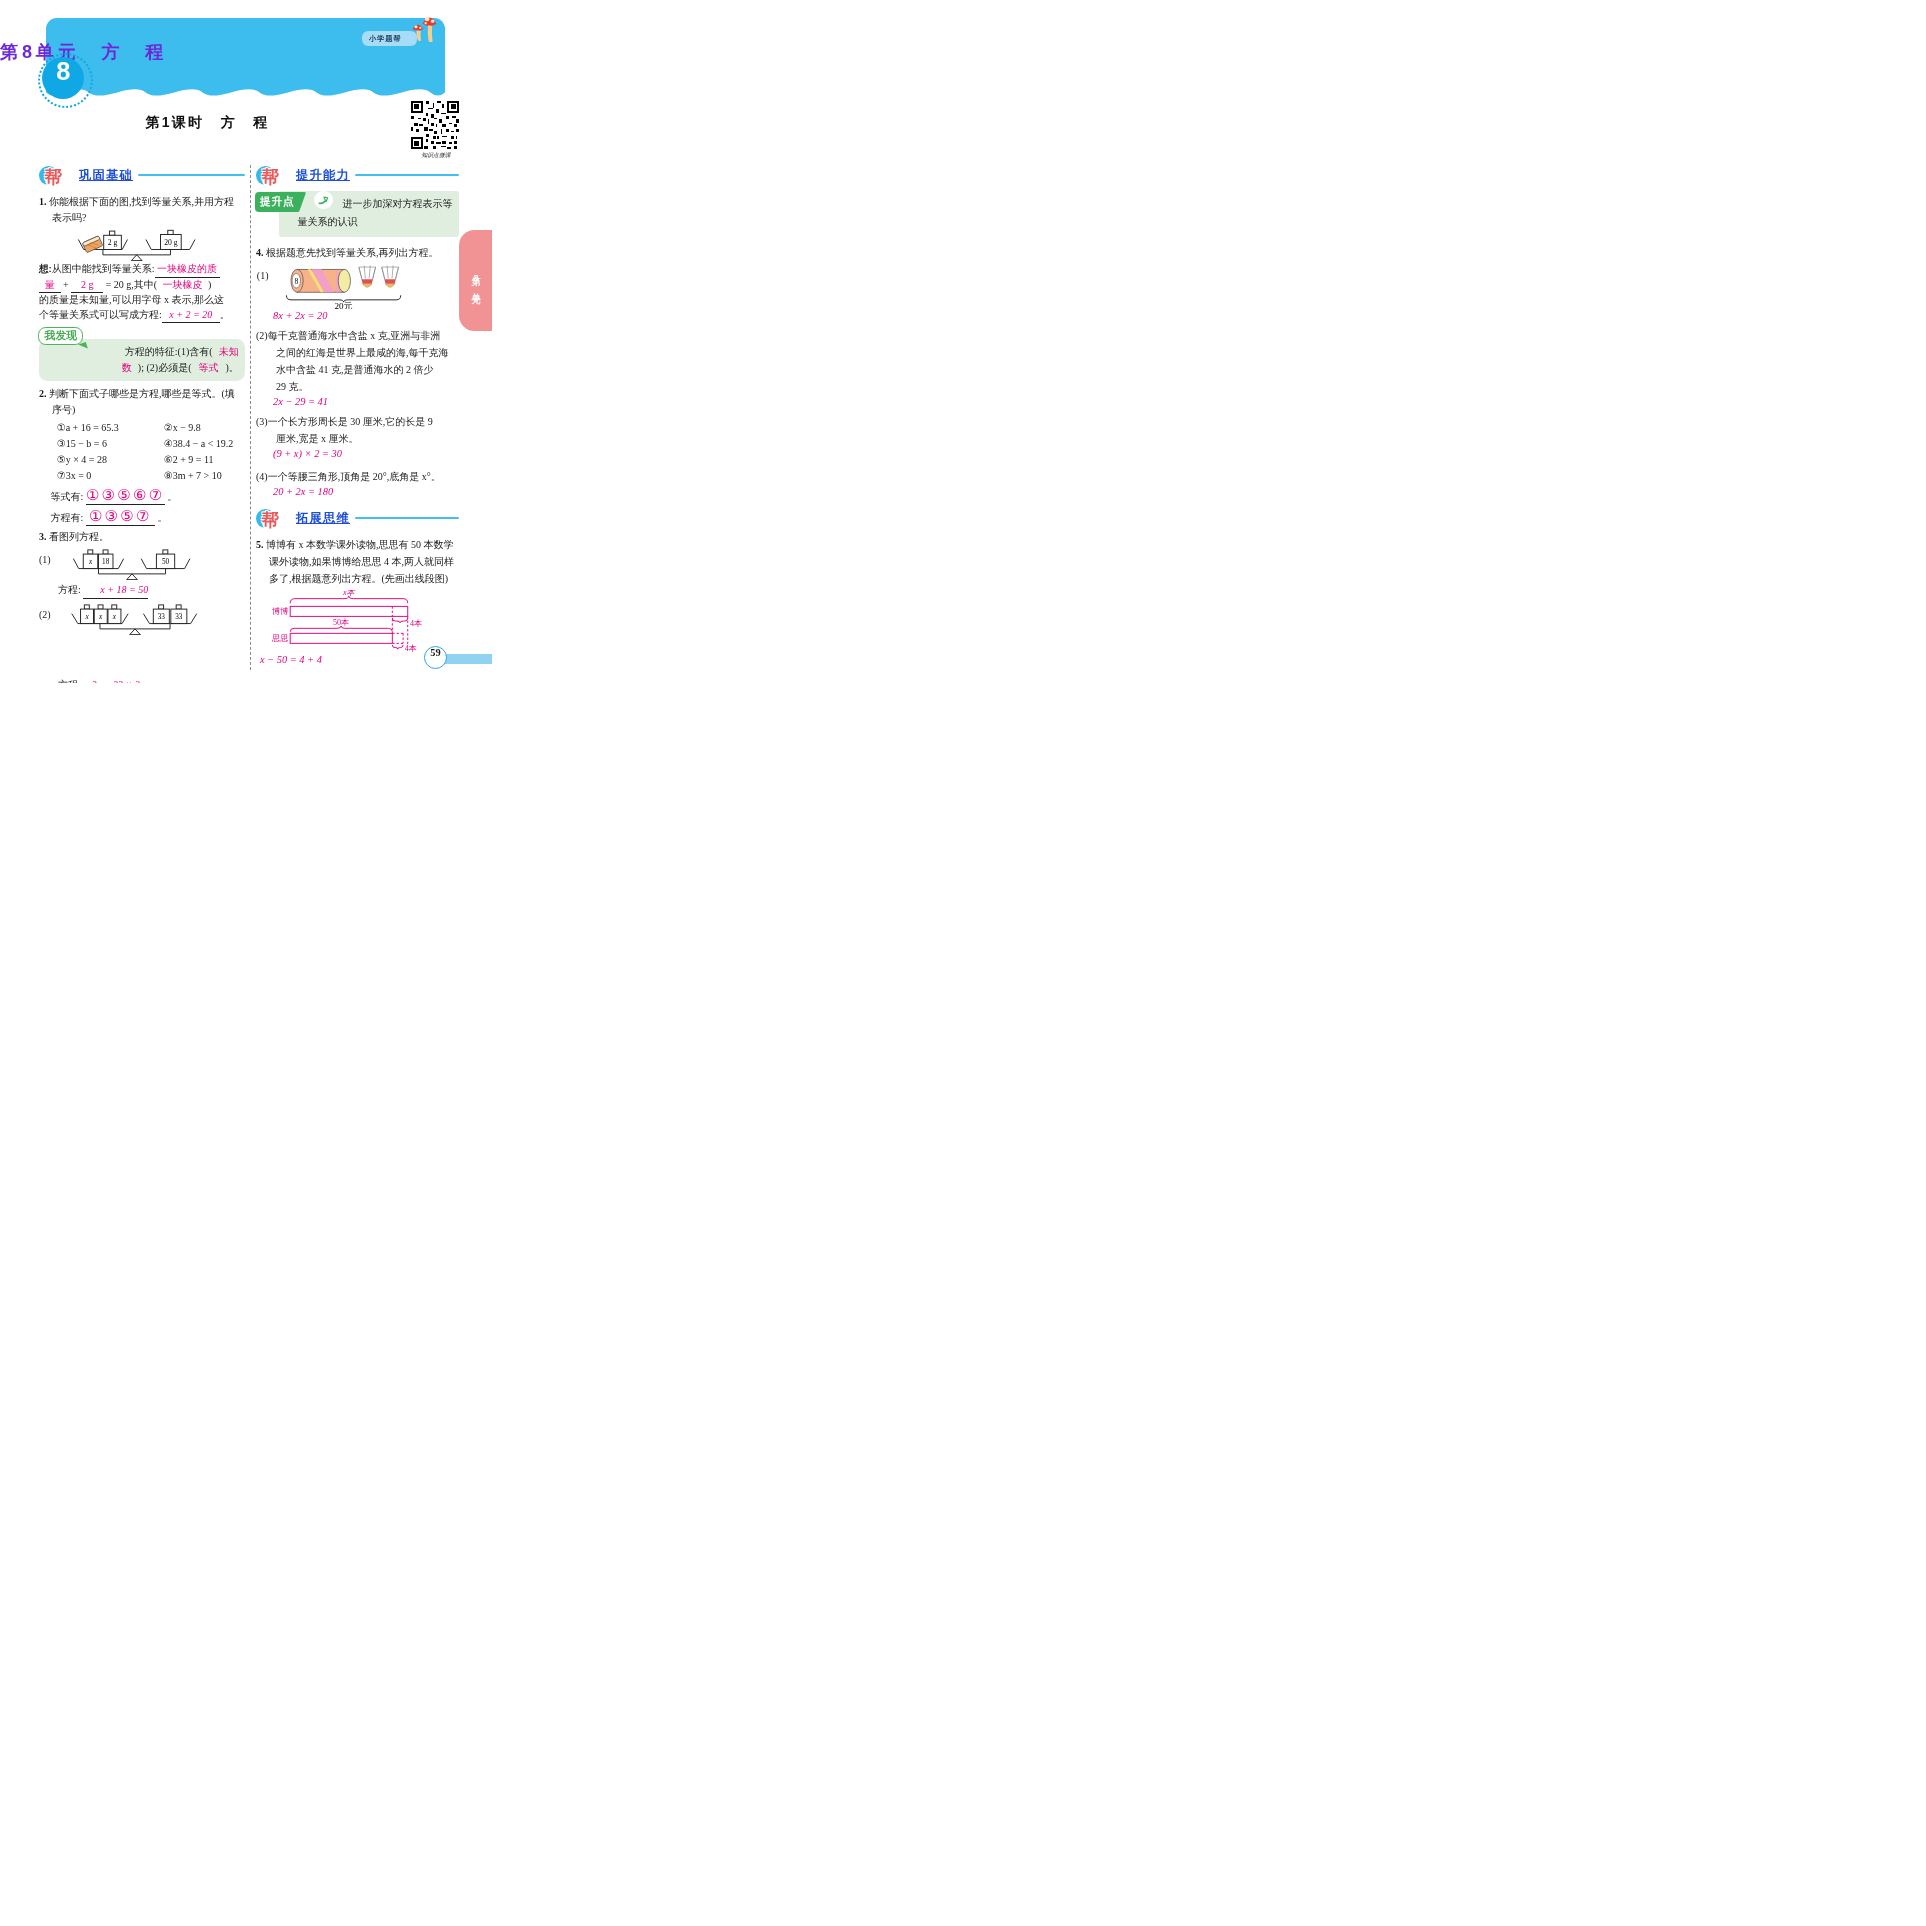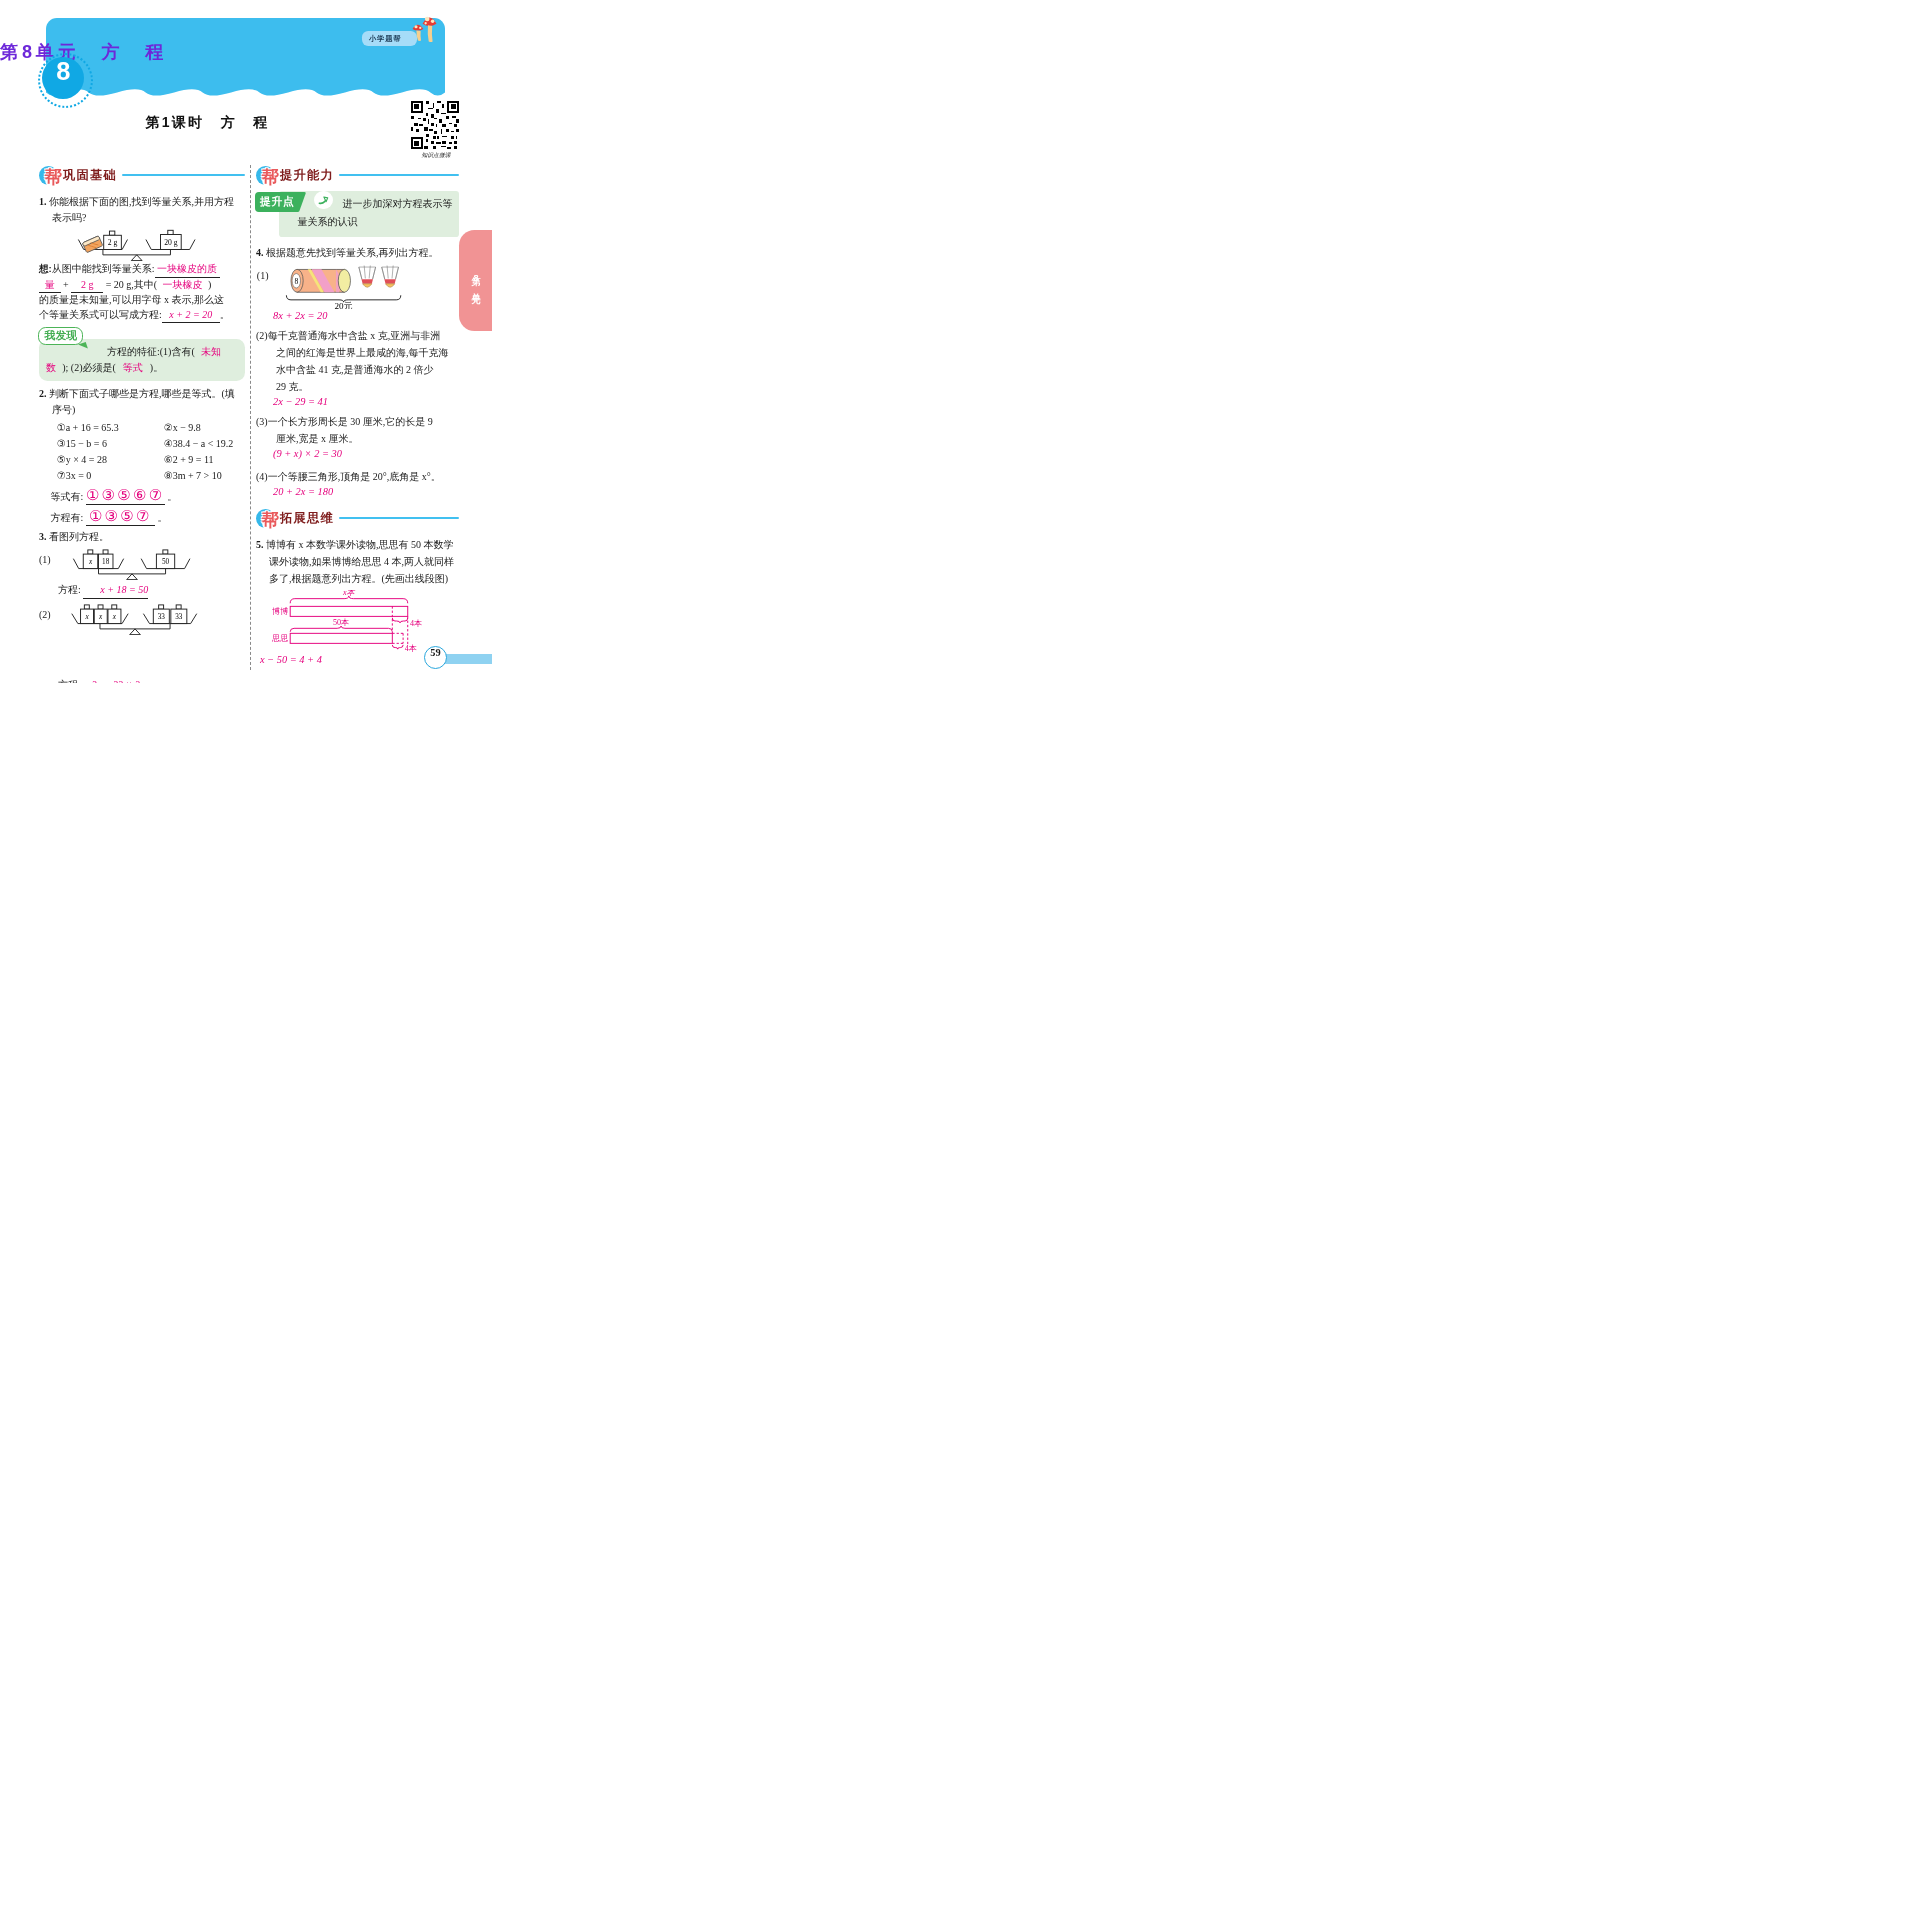--- a/index.html
+++ b/index.html
@@ -43,38 +43,38 @@
   .col.left{left:39px;width:206px;}
   .col.right{left:256px;width:203px;}
 
   
   .sec-head{display:flex;align-items:center;height:22.3px;margin-bottom:0.8px;}
   .blob{position:relative;width:24px;height:22.3px;flex:0 0 auto;}
   .blob-c{position:absolute;left:0;top:1.5px;width:19px;height:19px;border-radius:50%;background:#35b8ea;}
   .blob-c:after{content:"";position:absolute;left:6.2px;top:5px;width:17px;height:17px;border-radius:50%;background:#fff;}
   .bang{position:absolute;left:5.4px;top:0.8px;font:700 17.7px "Liberation Sans","DejaVu Sans",sans-serif;
       color:#e95a5c;text-shadow:-0.8px -0.8px 0 #fff,0.8px -0.8px 0 #fff,-0.8px 0.8px 0 #fff,0.8px 0.8px 0 #fff;}
-  .sec-title{font:700 12.3px "Liberation Sans","DejaVu Sans",sans-serif;color:#7f1d1d;letter-spacing:1.2px;margin-left:0;}
+  .sec-title{font:700 12.3px "Liberation Sans","DejaVu Sans",sans-serif;color:#1d4ed8;letter-spacing:1.2px;margin-left:16px;text-decoration:underline;}
   .sec-line{flex:1;height:2.3px;background:#41c0f0;border-radius:1.2px;margin-left:4.6px;}
 
   
   .para{font-size:10px;line-height:16px;}
   .tight{line-height:14.6px;}
   .qnum{font-weight:700;}
   .hang{padding-left:13px;text-indent:-13px;}
   .hang2{padding-left:20px;text-indent:-20px;}
   .pk{color:#e5007d;}
   .frm{font-style:italic;}
   .bl{display:inline-block;border-bottom:0.8px solid #222;text-align:center;color:#e5007d;}
 
   
   .q1-fig{margin:2.3px 0 0 27px;display:block;}
   .think{margin-top:0.8px;}
   .discover{position:relative;margin-top:15.4px;background:#dfeede;border-radius:8.5px;
-      padding:5.4px 6.2px 4.6px 7px;font-size:10px;line-height:16px;}
+      padding:5.4px 6.2px 4.6px 7px;font-size:10px;line-height:16px;text-align:right;}
   .bubble{position:absolute;left:-0.8px;top:-11.6px;background:#fff;border:1.9px solid #4cb457;
       border-radius:7.7px;padding:0.8px 5.4px;font:700 10.8px "Liberation Sans","DejaVu Sans",sans-serif;
       color:#44ad52;z-index:2;}
   .bubble:after{content:"";position:absolute;right:-4.6px;bottom:-6.2px;width:0;height:0;
       border-left:8.5px solid transparent;border-top:7px solid #4cb457;transform:rotate(-18deg);}
   .disc-spacer{float:left;width:61px;height:15.4px;}
 
   
   .q2-grid{display:grid;grid-template-columns:107px 1fr;row-gap:5px;
       margin:3.9px 0 5.4px 17.7px;font-size:10px;}

